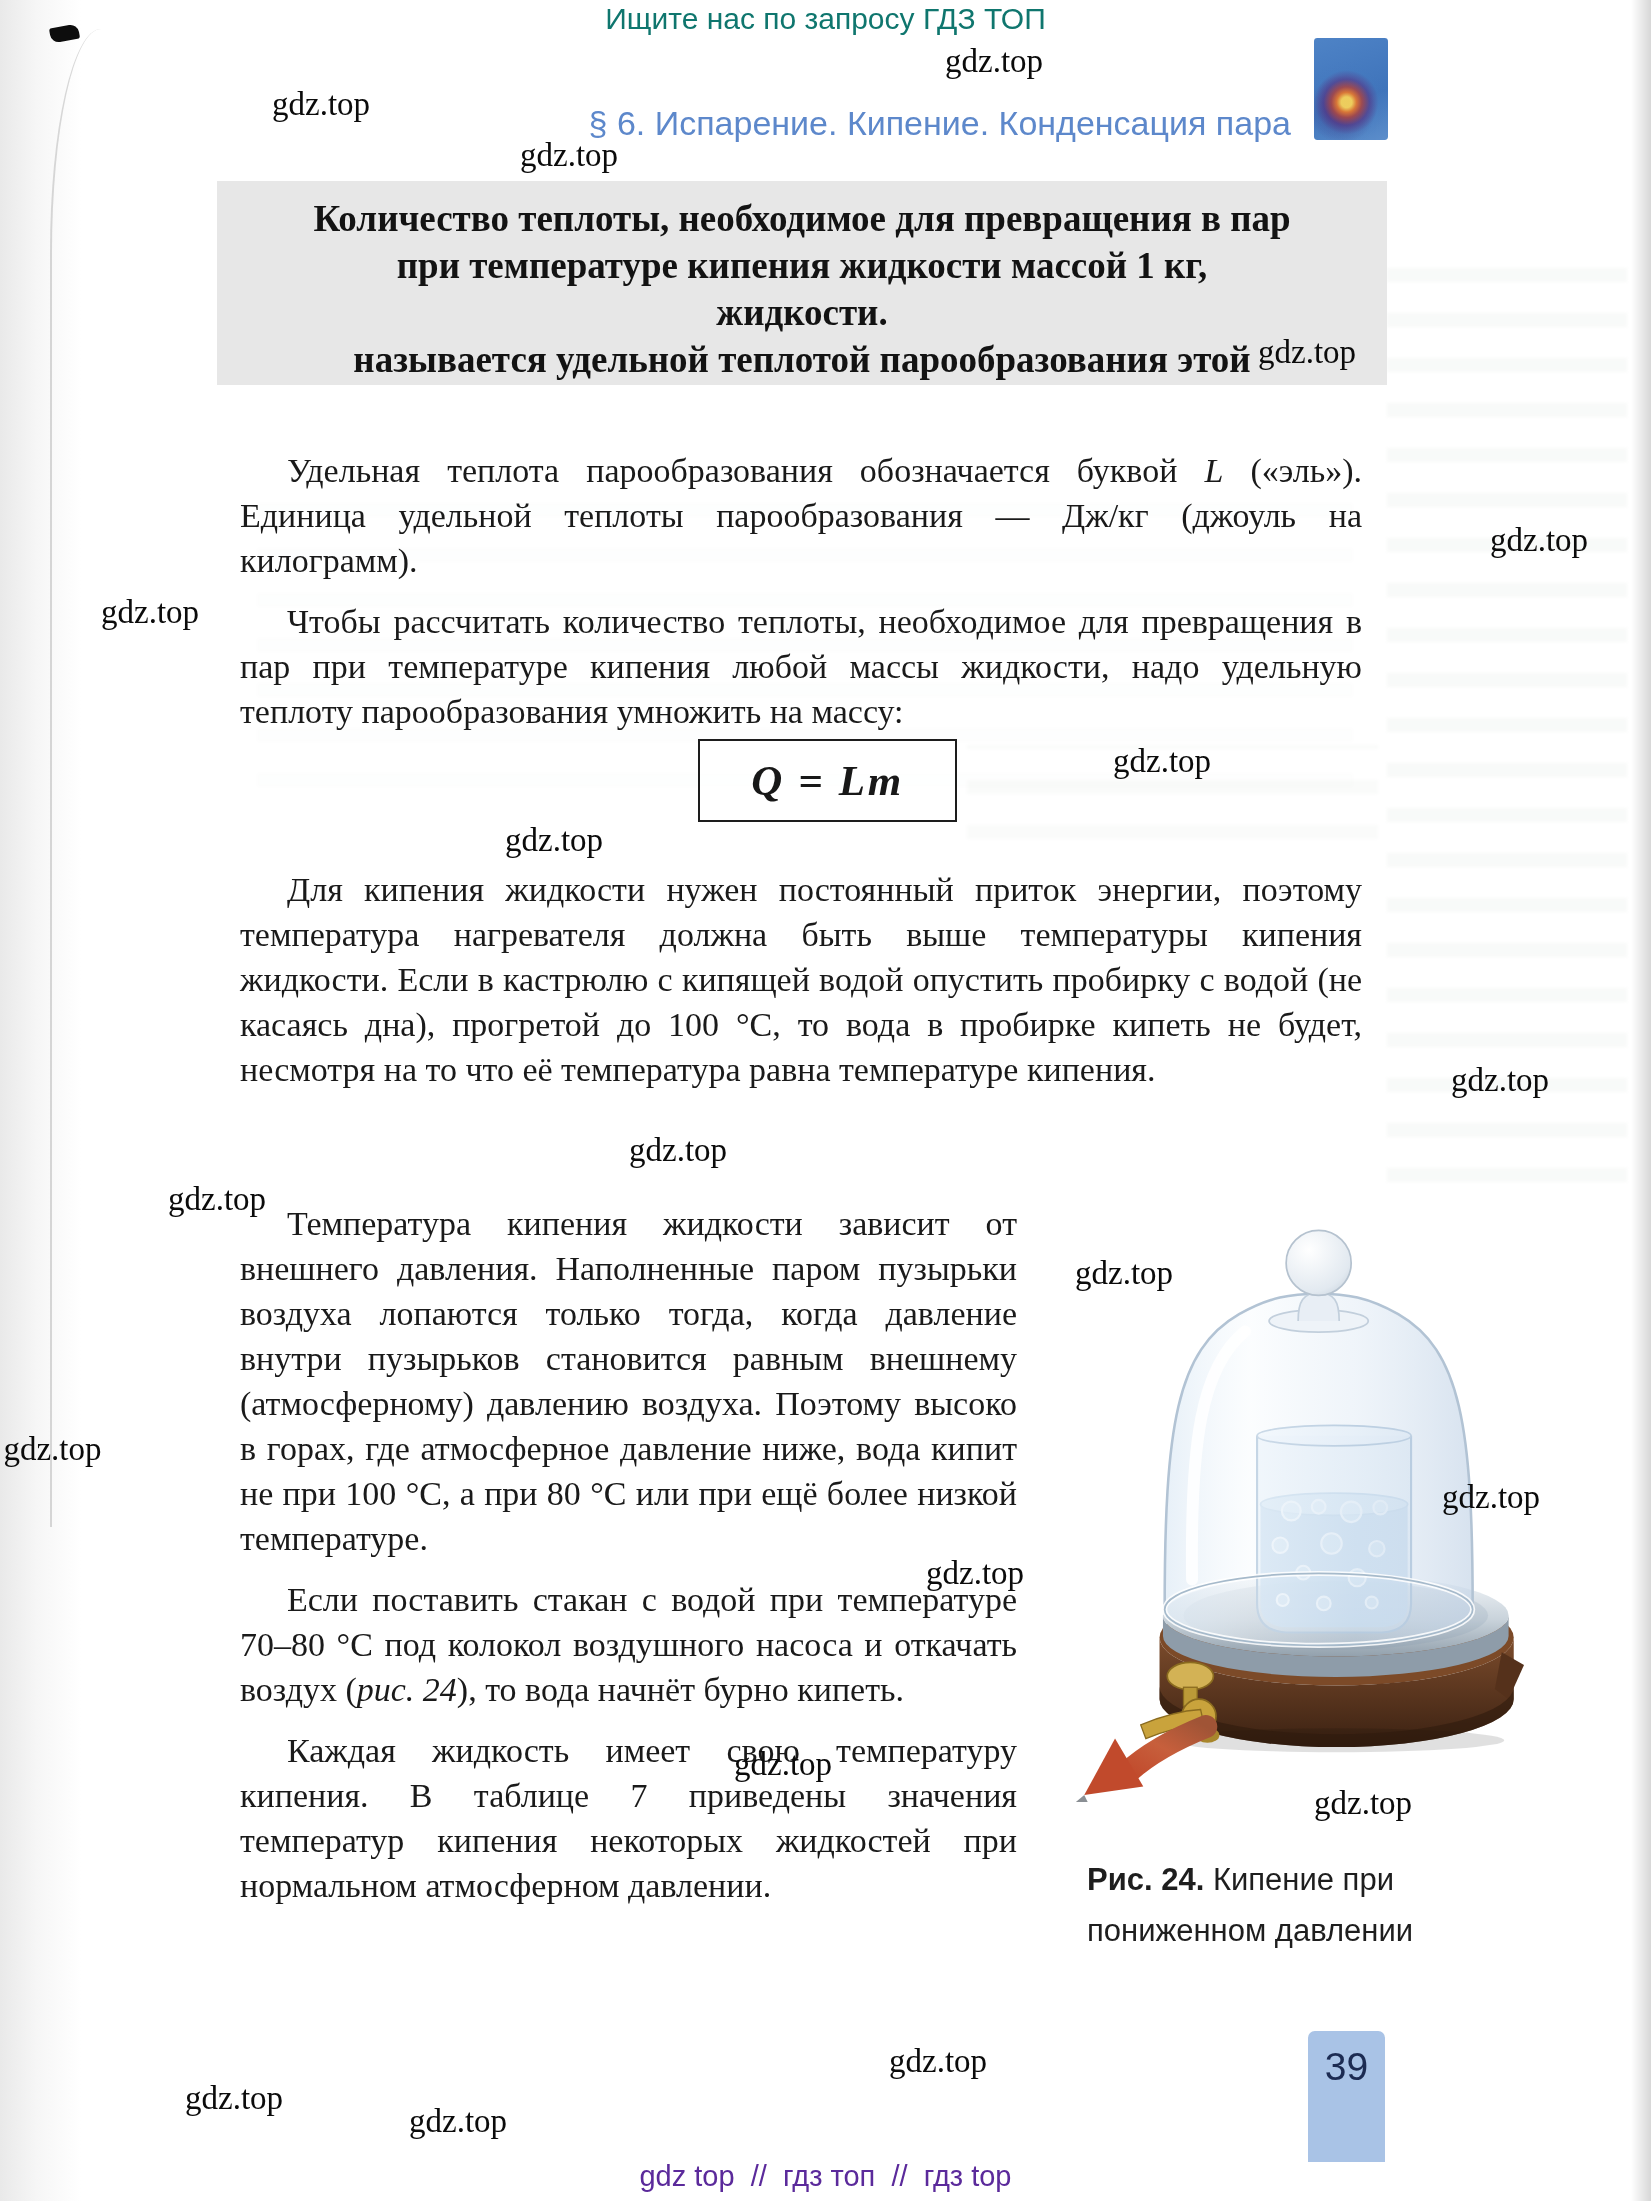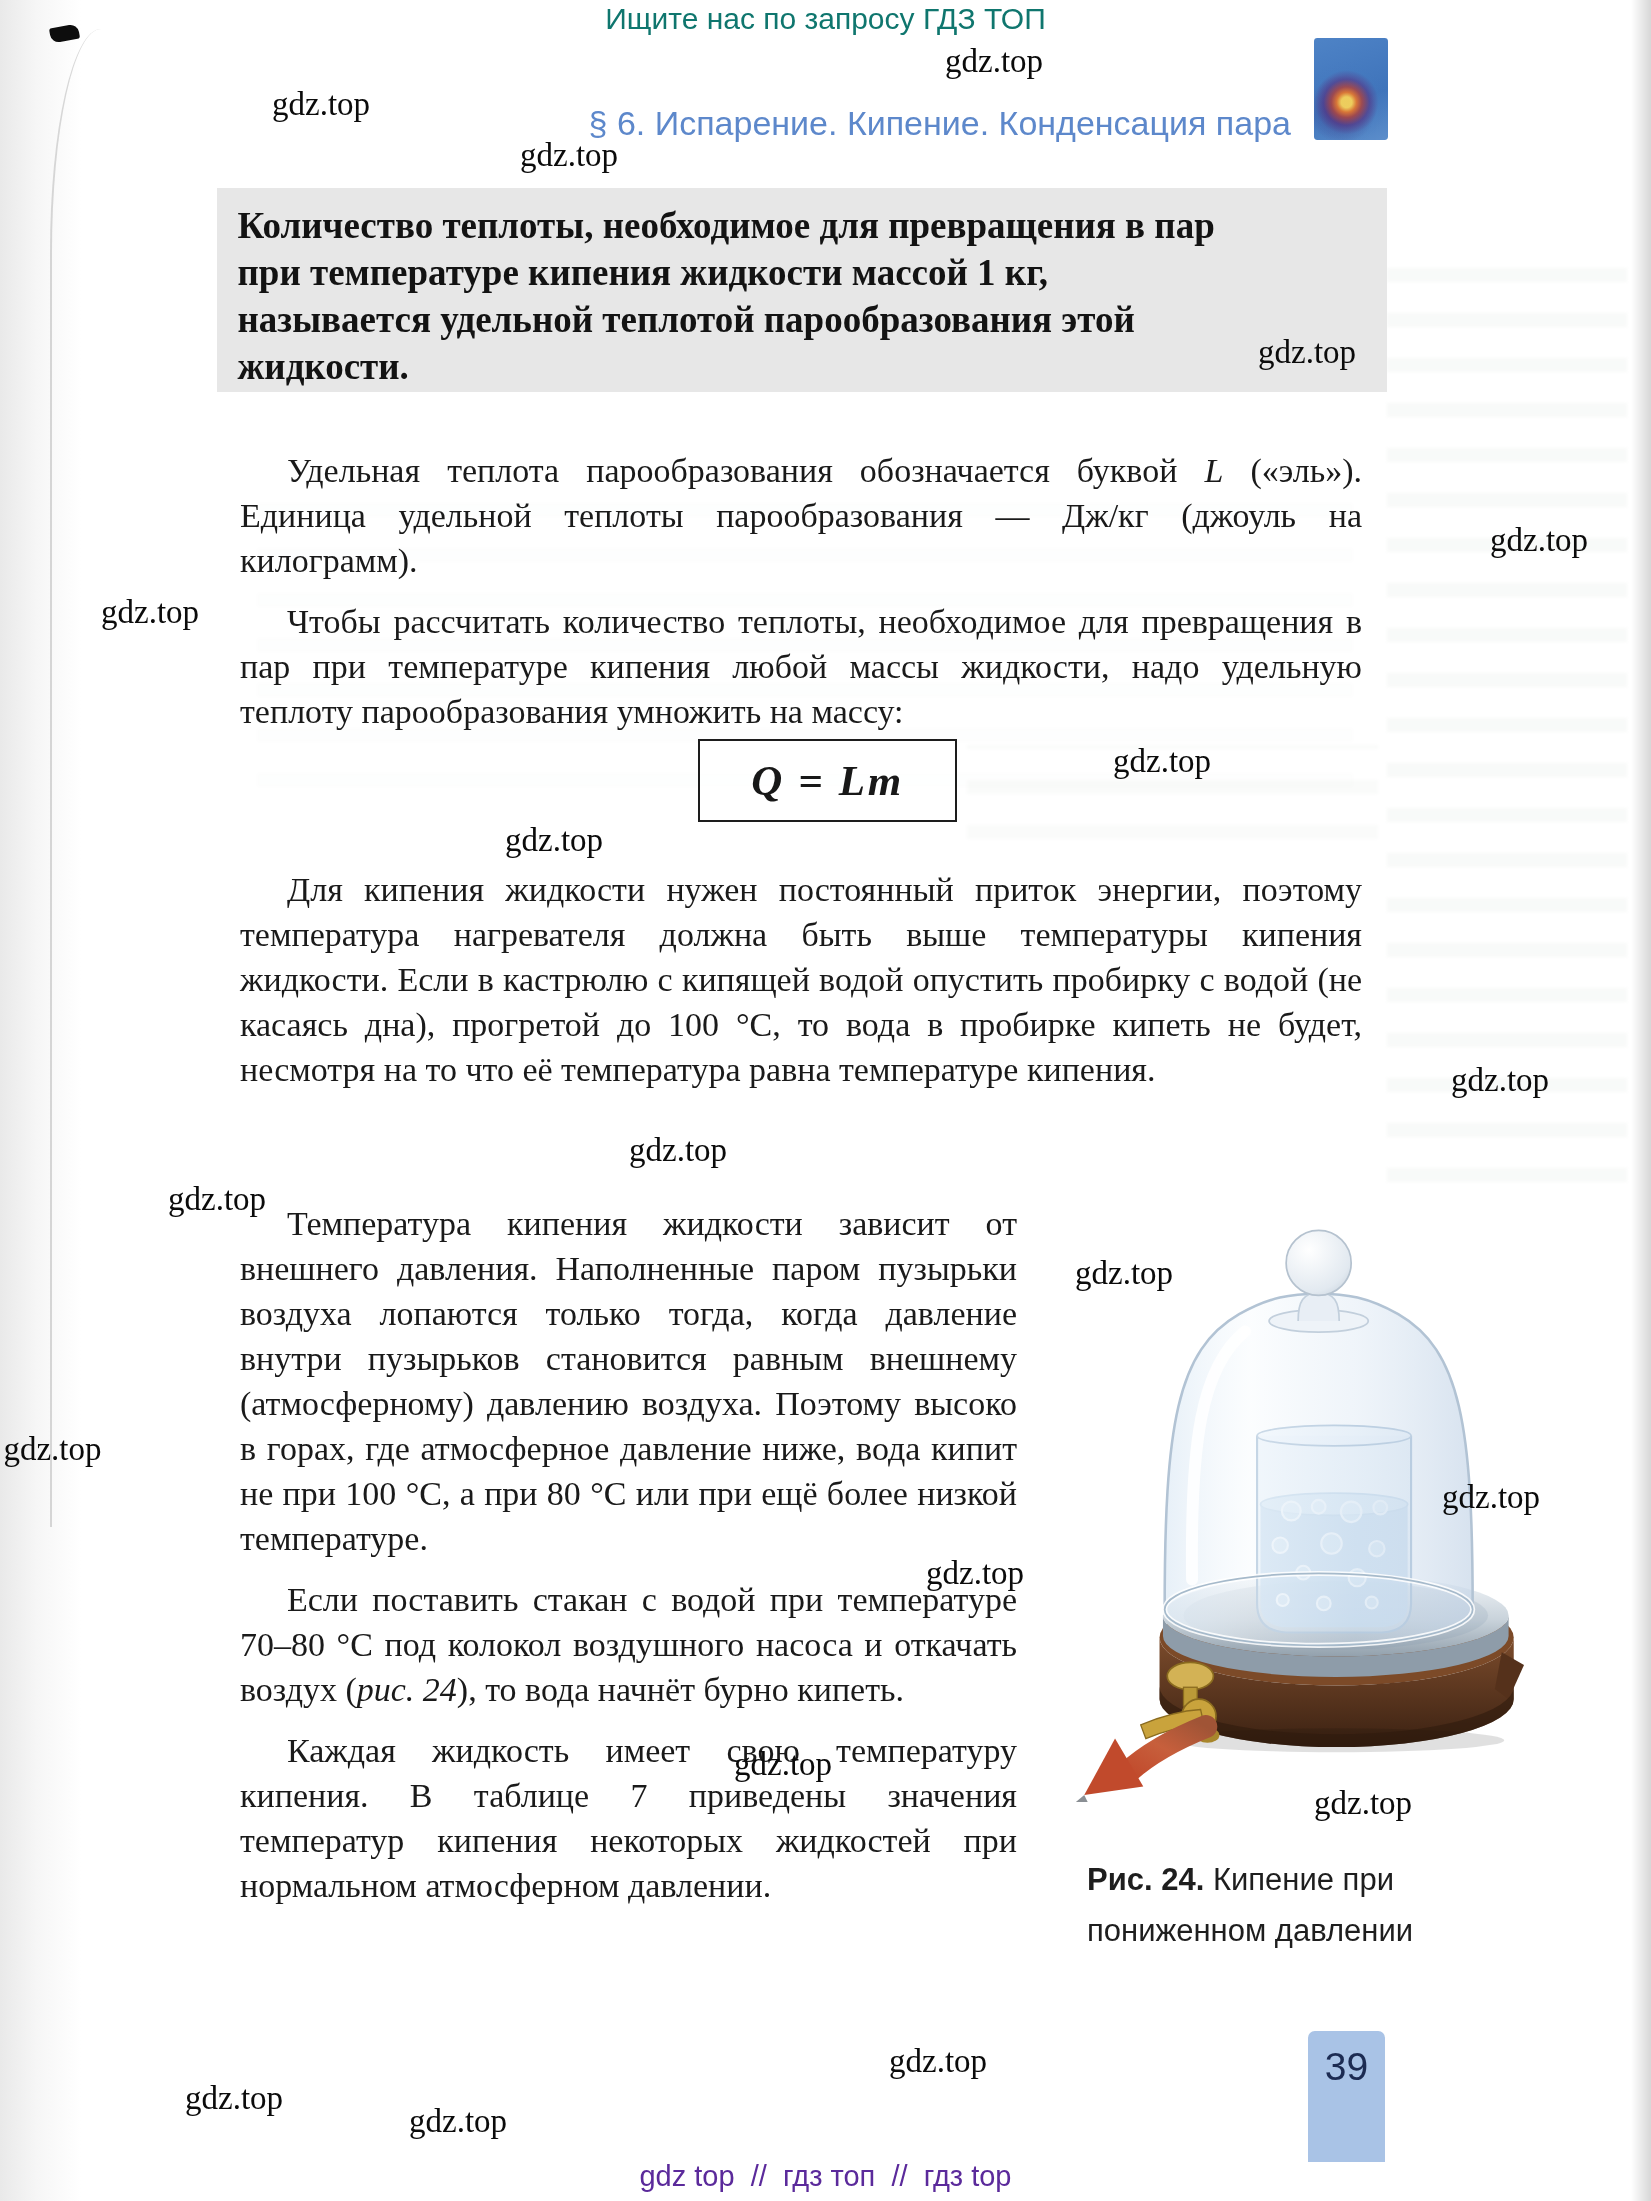--- a/index.html
+++ b/index.html
@@ -31,23 +31,23 @@
   .section-header{position:absolute;top:104px;right:360px;
     font-family:"Liberation Sans",sans-serif;font-size:34px;color:#5d88cb;z-index:5;}
   
   .corner-img{position:absolute;left:1314px;top:38px;width:74px;height:102px;
     border-radius:3.4px;z-index:4;
     background:
       radial-gradient(circle at 44% 63%, rgba(246,212,90,0.95) 0 7%, rgba(224,120,50,0.95) 13%, rgba(180,70,60,0.8) 20%, rgba(90,50,130,0.55) 30%, rgba(70,120,190,0.15) 42%, rgba(0,0,0,0) 55%),
       radial-gradient(circle at 38% 70%, rgba(60,40,120,0.5) 0 14%, rgba(0,0,0,0) 40%),
       linear-gradient(160deg,#4e83c6 0%,#3f74bb 60%,#5c8ecb 100%);}
   
-  .defbox{position:absolute;left:217px;top:188px;width:1170px;height:204px;
+  .defbox{position:absolute;left:217px;top:181px;width:1170px;height:204px;
     background:#e7e7e7;box-sizing:border-box;padding:13.7px 20.5px 0 20.5px;
-    font-weight:bold;font-size:37px;line-height:47px;color:#131313;z-index:6;}
+    text-align:center;font-weight:bold;font-size:37px;line-height:47px;color:#131313;z-index:6;}
   
   .bodytext{position:absolute;font-size:34px;line-height:45px;text-align:justify;
     color:#1a1a1a;z-index:6;}
   .bodytext p{margin:16px;text-indent:47px;text-align:justify;hyphens:auto;}
   #col1{left:224px;top:432px;width:1154px;}
   #col3{left:224px;top:851px;width:1154px;}
   #colnarrow{left:224px;top:1185px;width:809px;}
   .var{font-style:italic;}
   
   .formula-box{position:absolute;left:698px;top:739px;width:259px;height:83px;
@@ -83,22 +83,22 @@
 
 <div class="banner">Ищите нас по запросу ГДЗ ТОП</div>
 
 <div class="section-header">§ 6. Испарение. Кипение. Конденсация пара</div>
 
 <div class="corner-img"></div>
 
 <div class="defbox" id="defbox">
     <div>Количество теплоты, необходимое для превращения в пар</div>
     <div>при температуре кипения жидкости массой 1 кг,</div>
+    <div>жидкости.</div>
     <div>называется удельной теплотой парообразования этой</div>
-    <div>жидкости.</div>
   </div>
 
 <div class="bodytext" id="col1">
   <p><span>Удельная теплота парообразования обозначается буквой </span><span class="var">L</span><span> («эль»). Единица удельной теплоты парообразования — Дж/кг (джоуль на килограмм).</span></p>
   <p>Чтобы рассчитать количество теплоты, необходимое для превращения в пар при температуре кипения любой массы жидкости, надо удельную теплоту парообразования умножить на массу:</p>
 </div>
 
 <div class="formula-box">
   <span>Q = Lm</span>
 </div>

